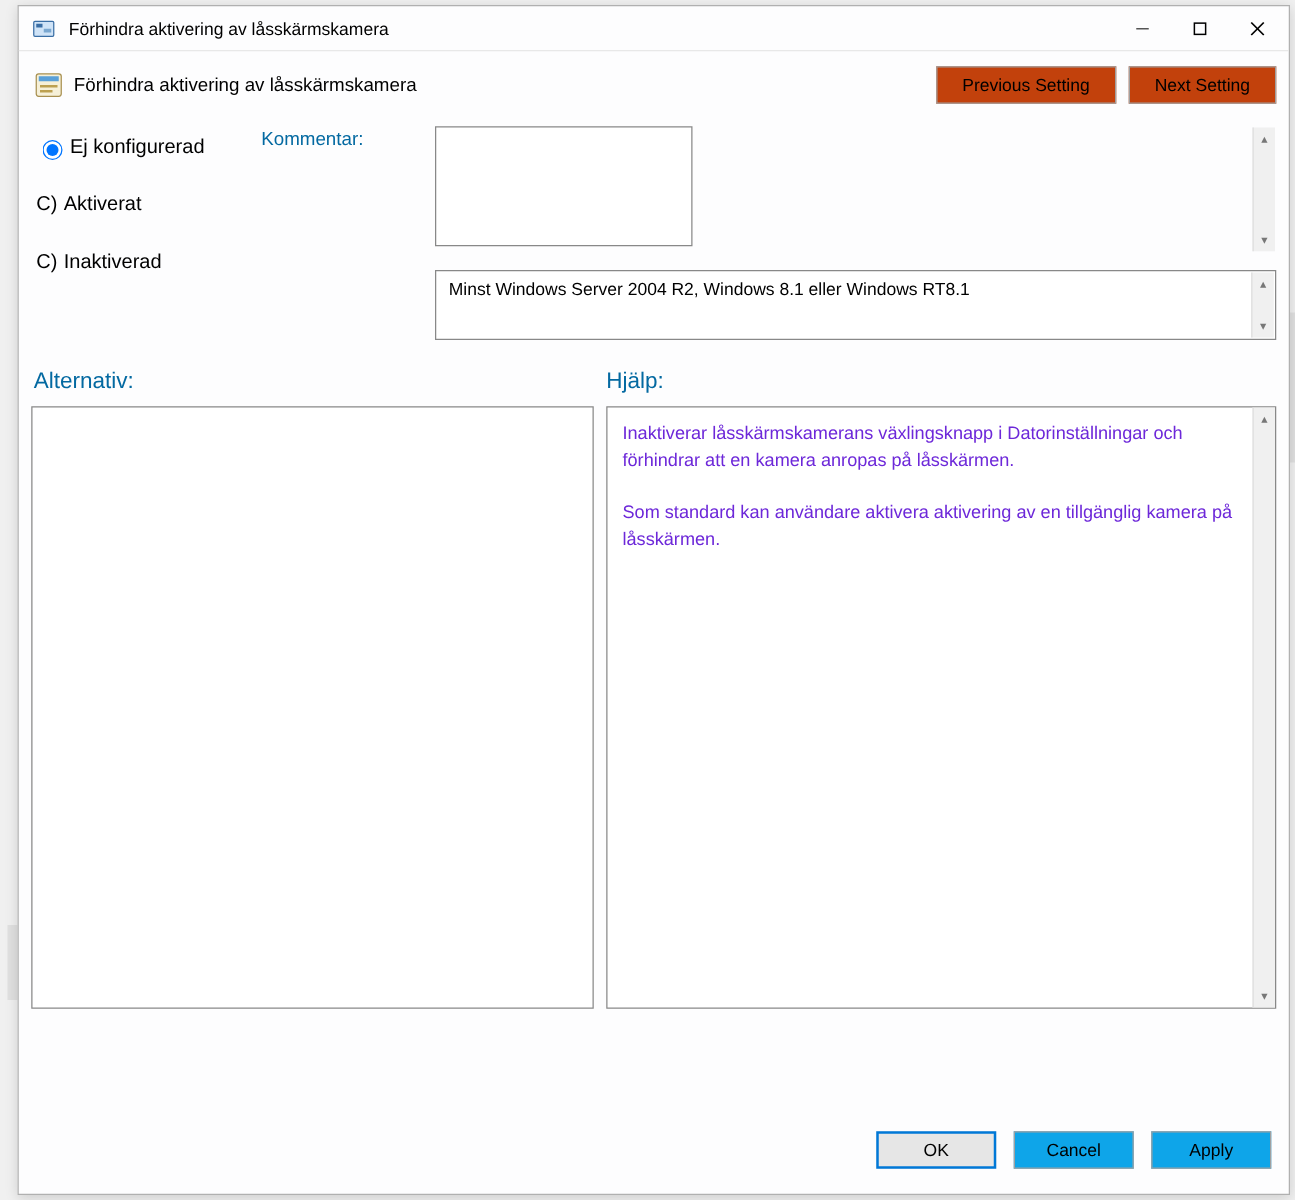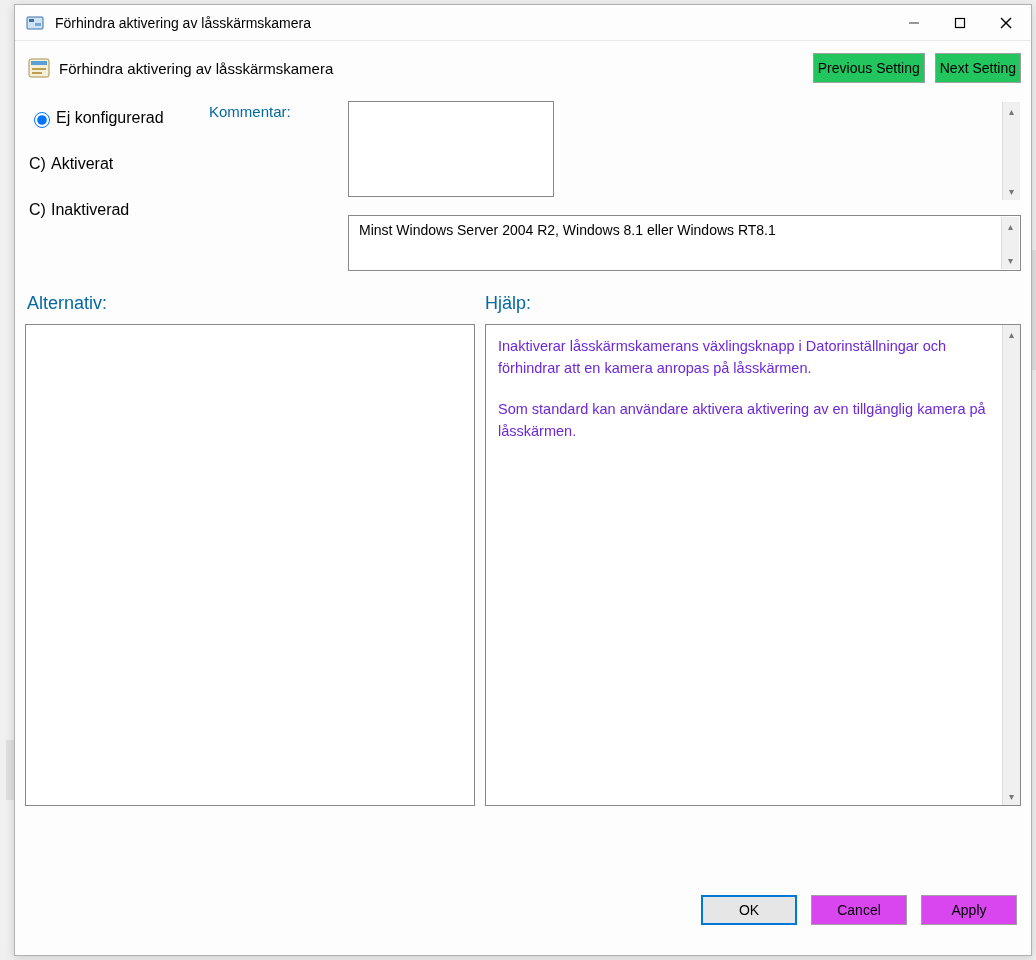--- a/index.html
+++ b/index.html
@@ -29,22 +29,22 @@
 
   .client { flex:1; padding: 6px 10px 10px 10px; display:flex; flex-direction:column; }
 
   .header-row { display:flex; align-items:center; margin: 6px 0 12px 2px; }
   .header-icon {
     width:24px; height:24px; margin-right:8px;
     display:flex; align-items:center; justify-content:center;
   }
   .header-title { font-size:15px; color:#000; flex:1; }
   .nav-btn {
-    height:30px; padding:0 4px; margin-left:10px;
-    background:#22c55e; border:1px solid #a0a0a0; font-size:14px; color:#000;
+    height:30px; padding:0 20px; margin-left:10px;
+    background:#c2410c; border:1px solid #a0a0a0; font-size:14px; color:#000;
   }
 
   .config-grid {
     display:grid;
     grid-template-columns: 180px 135px 1fr;
     column-gap: 4px;
     margin-top: 6px;
   }
   .radio-group { grid-column:1; grid-row:1 / span 3; padding-left:4px; font-size:16px; color:#000; }
   .radio-opt { display:flex; align-items:center; height:34px; margin-bottom:12px; cursor:default; }
@@ -88,26 +88,26 @@
   .help-panel {
     width:100%; height:100%;
     border:1px solid #888; background:#fff;
     padding:10px 26px 10px 12px;
     font-size:14.5px; color:#6d28d9; line-height:1.55;
     overflow:hidden;
   }
   .help-panel p { margin:0 0 18px 0; }
 
   .footer {
-    height:50px; display:flex; align-items:flex-start; justify-content:flex-end;
+    height:50px; display:flex; align-items:center; justify-content:flex-end;
     gap:14px; padding-right:4px; margin-top:6px;
   }
   .btn {
     width:96px; height:30px; font-size:14px; color:#000;
-    background:#d946ef; border:1px solid #a0a0a0;
+    background:#0ea5e9; border:1px solid #a0a0a0;
   }
   .btn.primary { border:2px solid #0078d7; background:#e6e6e6; }
 
   
   .bg-edge { position:absolute; background:#e0e0e0; }
   .bg-edge.right { right:0; top:250px; width:6px; height:120px; }
   .bg-edge.left { left:6px; top:740px; width:10px; height:60px; }
 </style>
 </head>
 <body>

